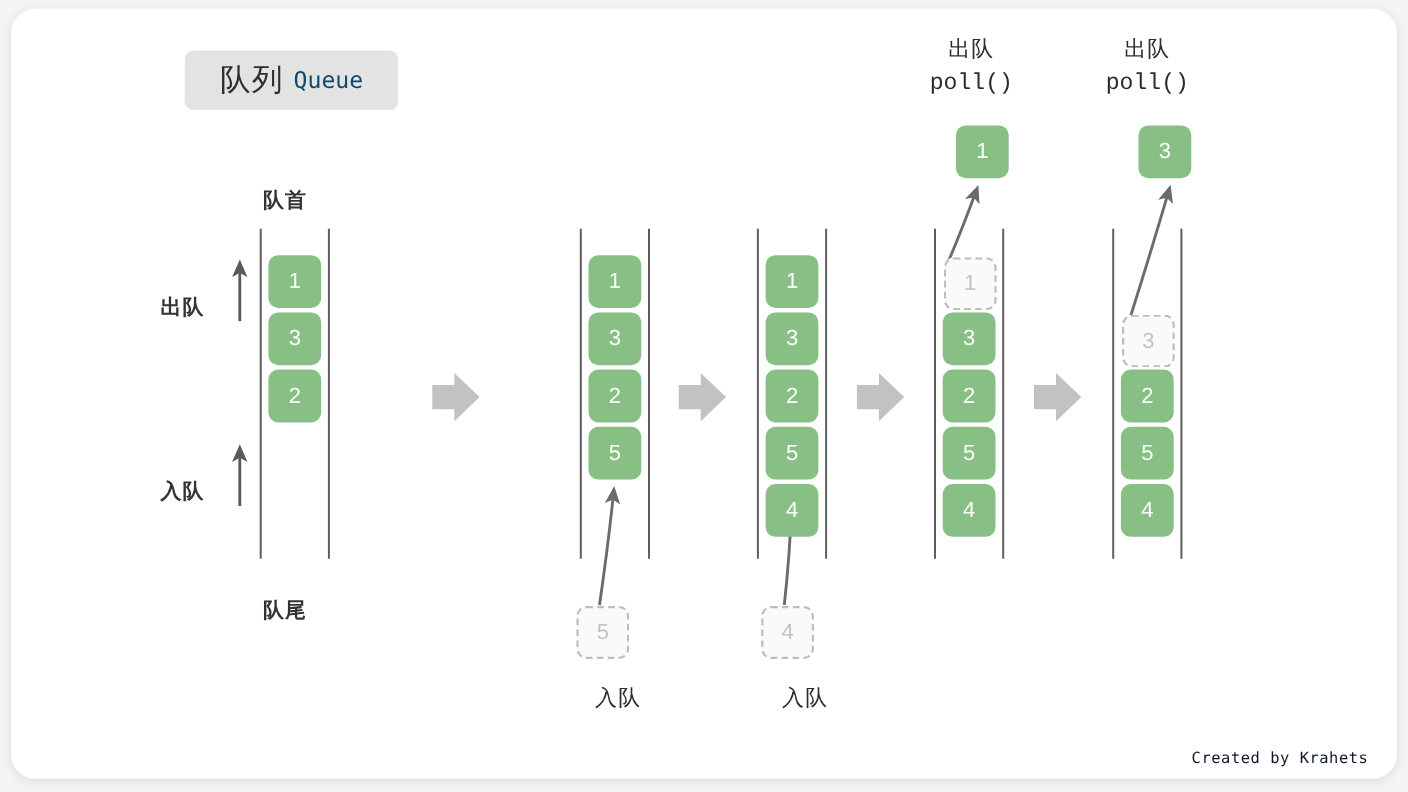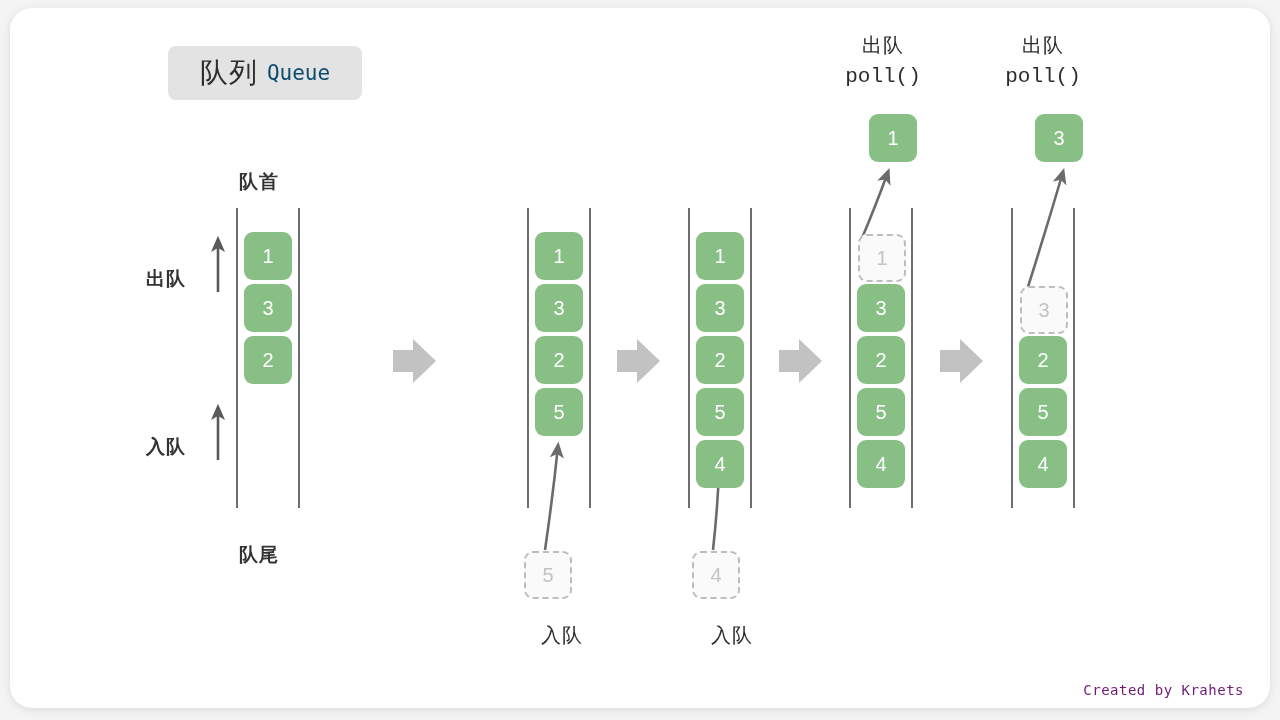--- a/index.html
+++ b/index.html
@@ -100,21 +100,21 @@
     color: #c3c3c3;
     width: 44px; height: 44px;
   }
 
   
   #watermark {
     position: absolute;
     right: 36px; bottom: 22px;
     font-family: "DejaVu Sans Mono", monospace;
     font-size: 14px;
-    color: #701a75;
+    color: #0f172a;
     letter-spacing: 0.5px;
   }
   svg { overflow: visible; }
 </style>
 </head>
 <body>
 
 <div id="stage">
 
   <div id="card"></div>

